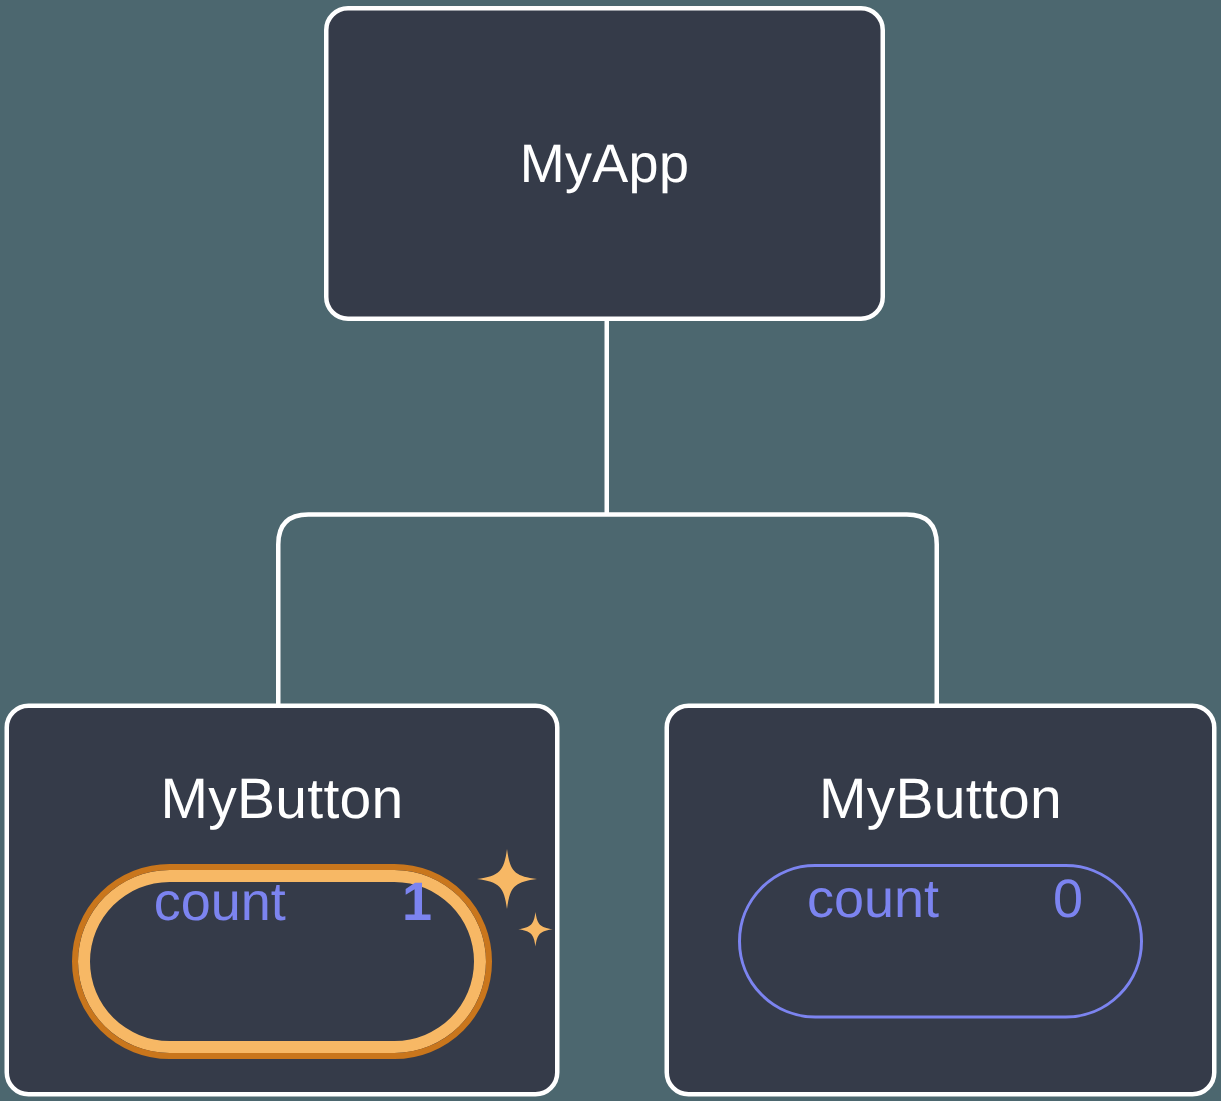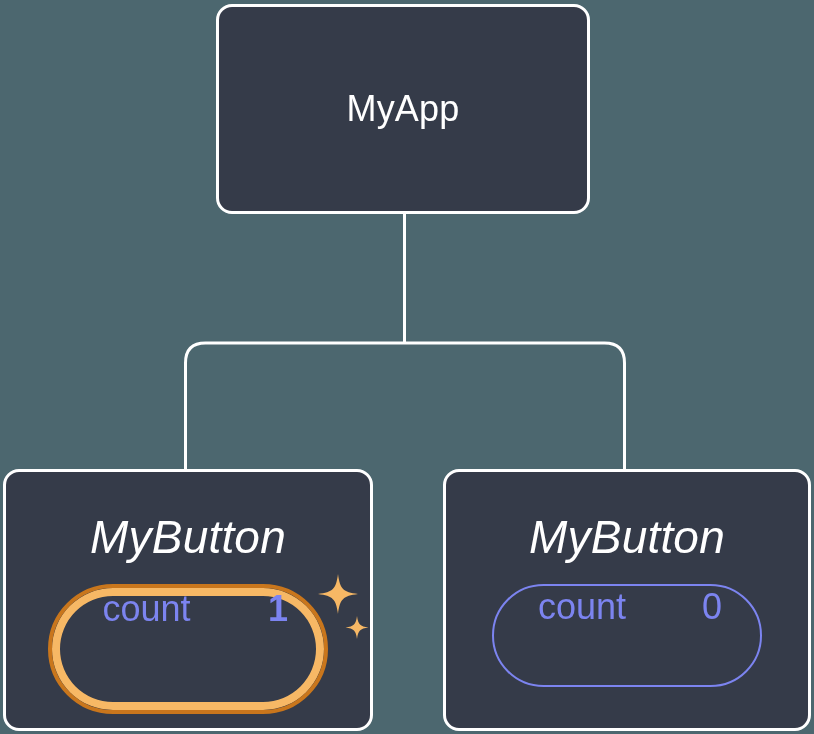--- a/index.html
+++ b/index.html
@@ -71,22 +71,21 @@
   .node-title {
     color: #ffffff;
     font-size: 36px;
     font-weight: 400;
     letter-spacing: 0.2px;
     line-height: 1;
     white-space: nowrap;
   }
   .node-child-left .node-title,
   .node-child-right .node-title {
-    font-size: 46px;
-    font-style: italic;
+    font-size: 38px;
   }
 
   
   .pill-wrap {
     position: relative;
     margin-top: 24px;
     display: flex;
     align-items: center;
     justify-content: center;
   }

